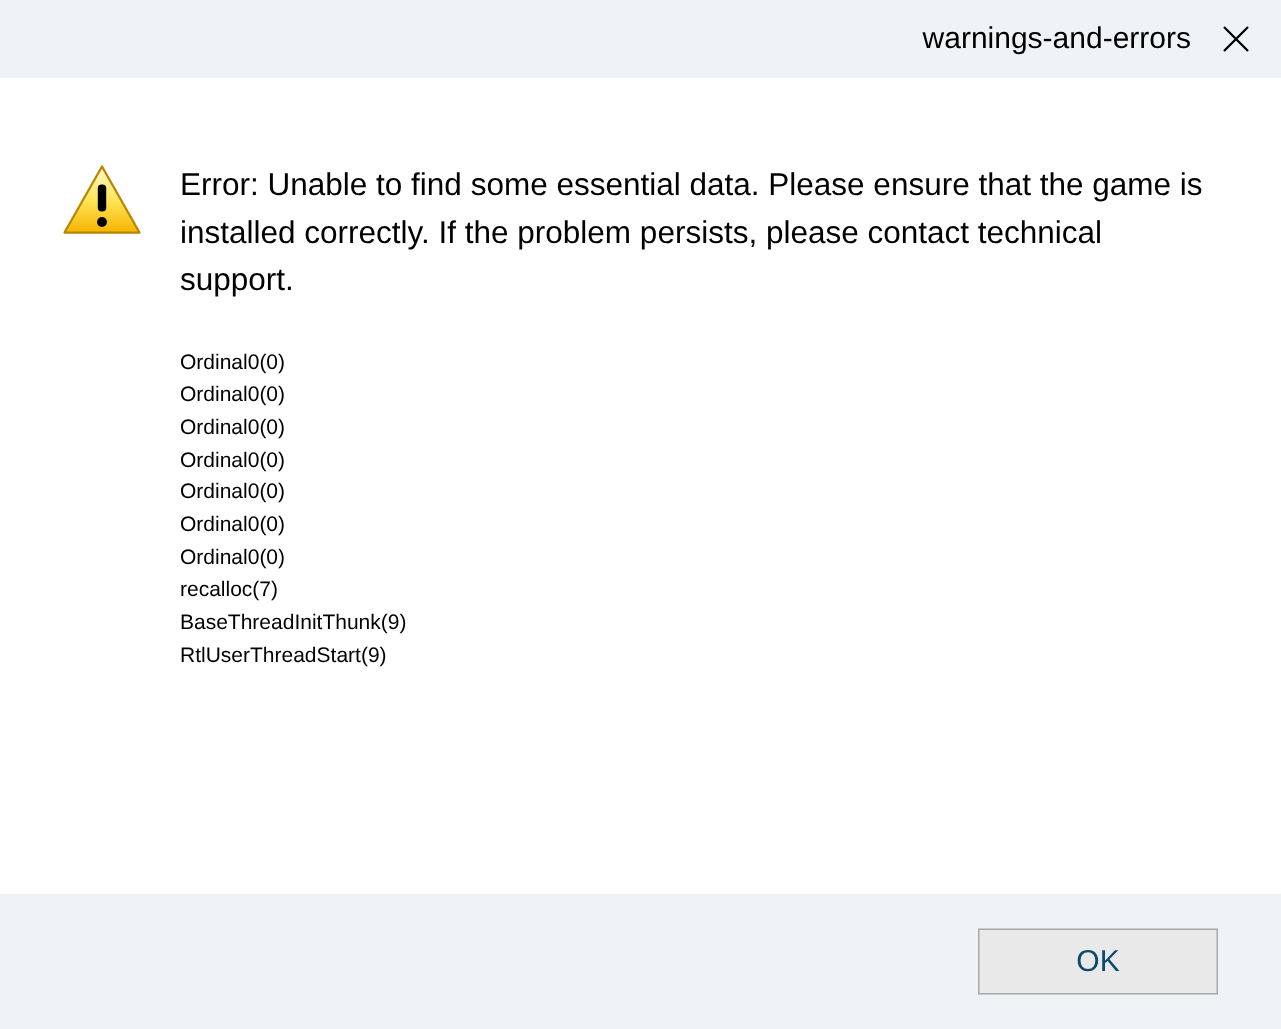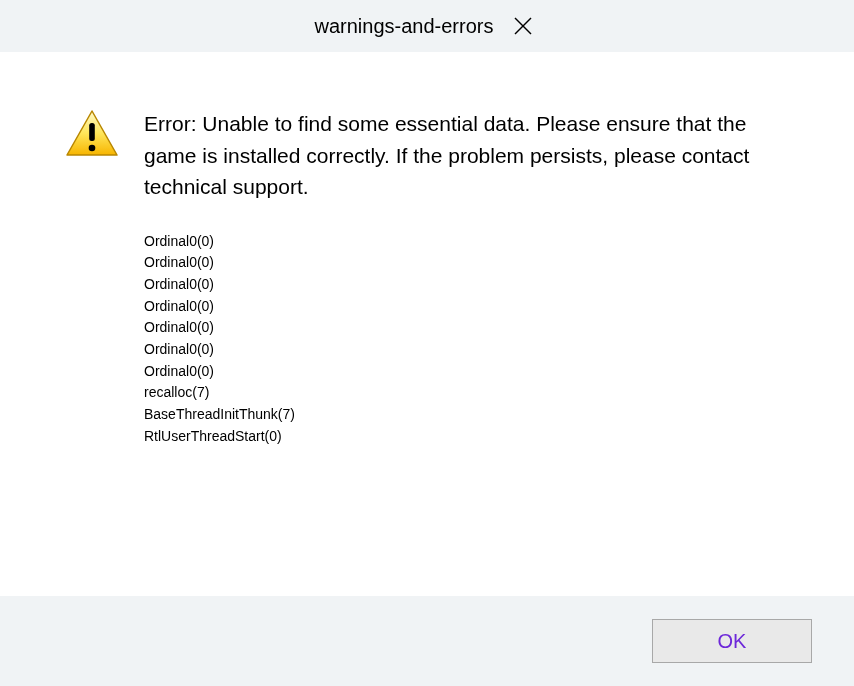--- a/index.html
+++ b/index.html
@@ -12,21 +12,21 @@
       height: 686px;
       overflow: hidden;
       display: flex;
       flex-direction: column;
     }
     .titlebar {
       height: 52px;
       background: #f0f3f5;
       display: flex;
       align-items: center;
-      justify-content: center;
+      justify-content: flex-end;
       padding: 0 0 0 14px;
     }
     .titlebar-title {
       font-size: 20px;
       color: #000;
       font-weight: 400;
     }
     .close-btn {
       width: 60px;
       height: 52px;
@@ -35,21 +35,20 @@
       justify-content: center;
       cursor: pointer;
     }
     .close-btn svg { display:block; }
     .body-area {
       flex: 1;
       background: #ffffff;
       padding: 56px 40px 20px 40px;
       display: flex;
       align-items: flex-start;
-      margin-left: 24px;
     }
     .icon-col {
       width: 80px;
       flex-shrink: 0;
       display:flex;
       justify-content:flex-start;
     }
     .warn-icon svg { display:block; }
     .message-col {
       flex: 1;
@@ -73,21 +72,21 @@
       align-items:center;
       justify-content:flex-end;
       padding: 0 42px;
     }
     .ok-btn {
       width: 160px;
       height: 44px;
       background: #e9e9e9;
       border: 1px solid #a8a8a8;
       font-size: 20px;
-      color:#6d28d9;
+      color:#0c4a6e;
       display:flex;
       align-items:center;
       justify-content:center;
       cursor:pointer;
       user-select:none;
     }
   </style>
 </head>
 <body>
 
@@ -124,21 +123,21 @@
     <div>Error: Unable to find some essential data. Please ensure that the game is installed correctly. If the problem persists, please contact technical support.</div>
     <div class="stack-list" id="stack-container">
         <div class="stack-line">Ordinal0(0)</div>
         <div class="stack-line">Ordinal0(0)</div>
         <div class="stack-line">Ordinal0(0)</div>
         <div class="stack-line">Ordinal0(0)</div>
         <div class="stack-line">Ordinal0(0)</div>
         <div class="stack-line">Ordinal0(0)</div>
         <div class="stack-line">Ordinal0(0)</div>
         <div class="stack-line">recalloc(7)</div>
-        <div class="stack-line">BaseThreadInitThunk(7)</div>
-        <div class="stack-line">RtlUserThreadStart(0)</div>
+        <div class="stack-line">BaseThreadInitThunk(9)</div>
+        <div class="stack-line">RtlUserThreadStart(9)</div>
       </div>
   </div>
 </div>
 
 <div class="footer">
   <div class="ok-btn">OK</div>
 </div>
 
 </body></html>

